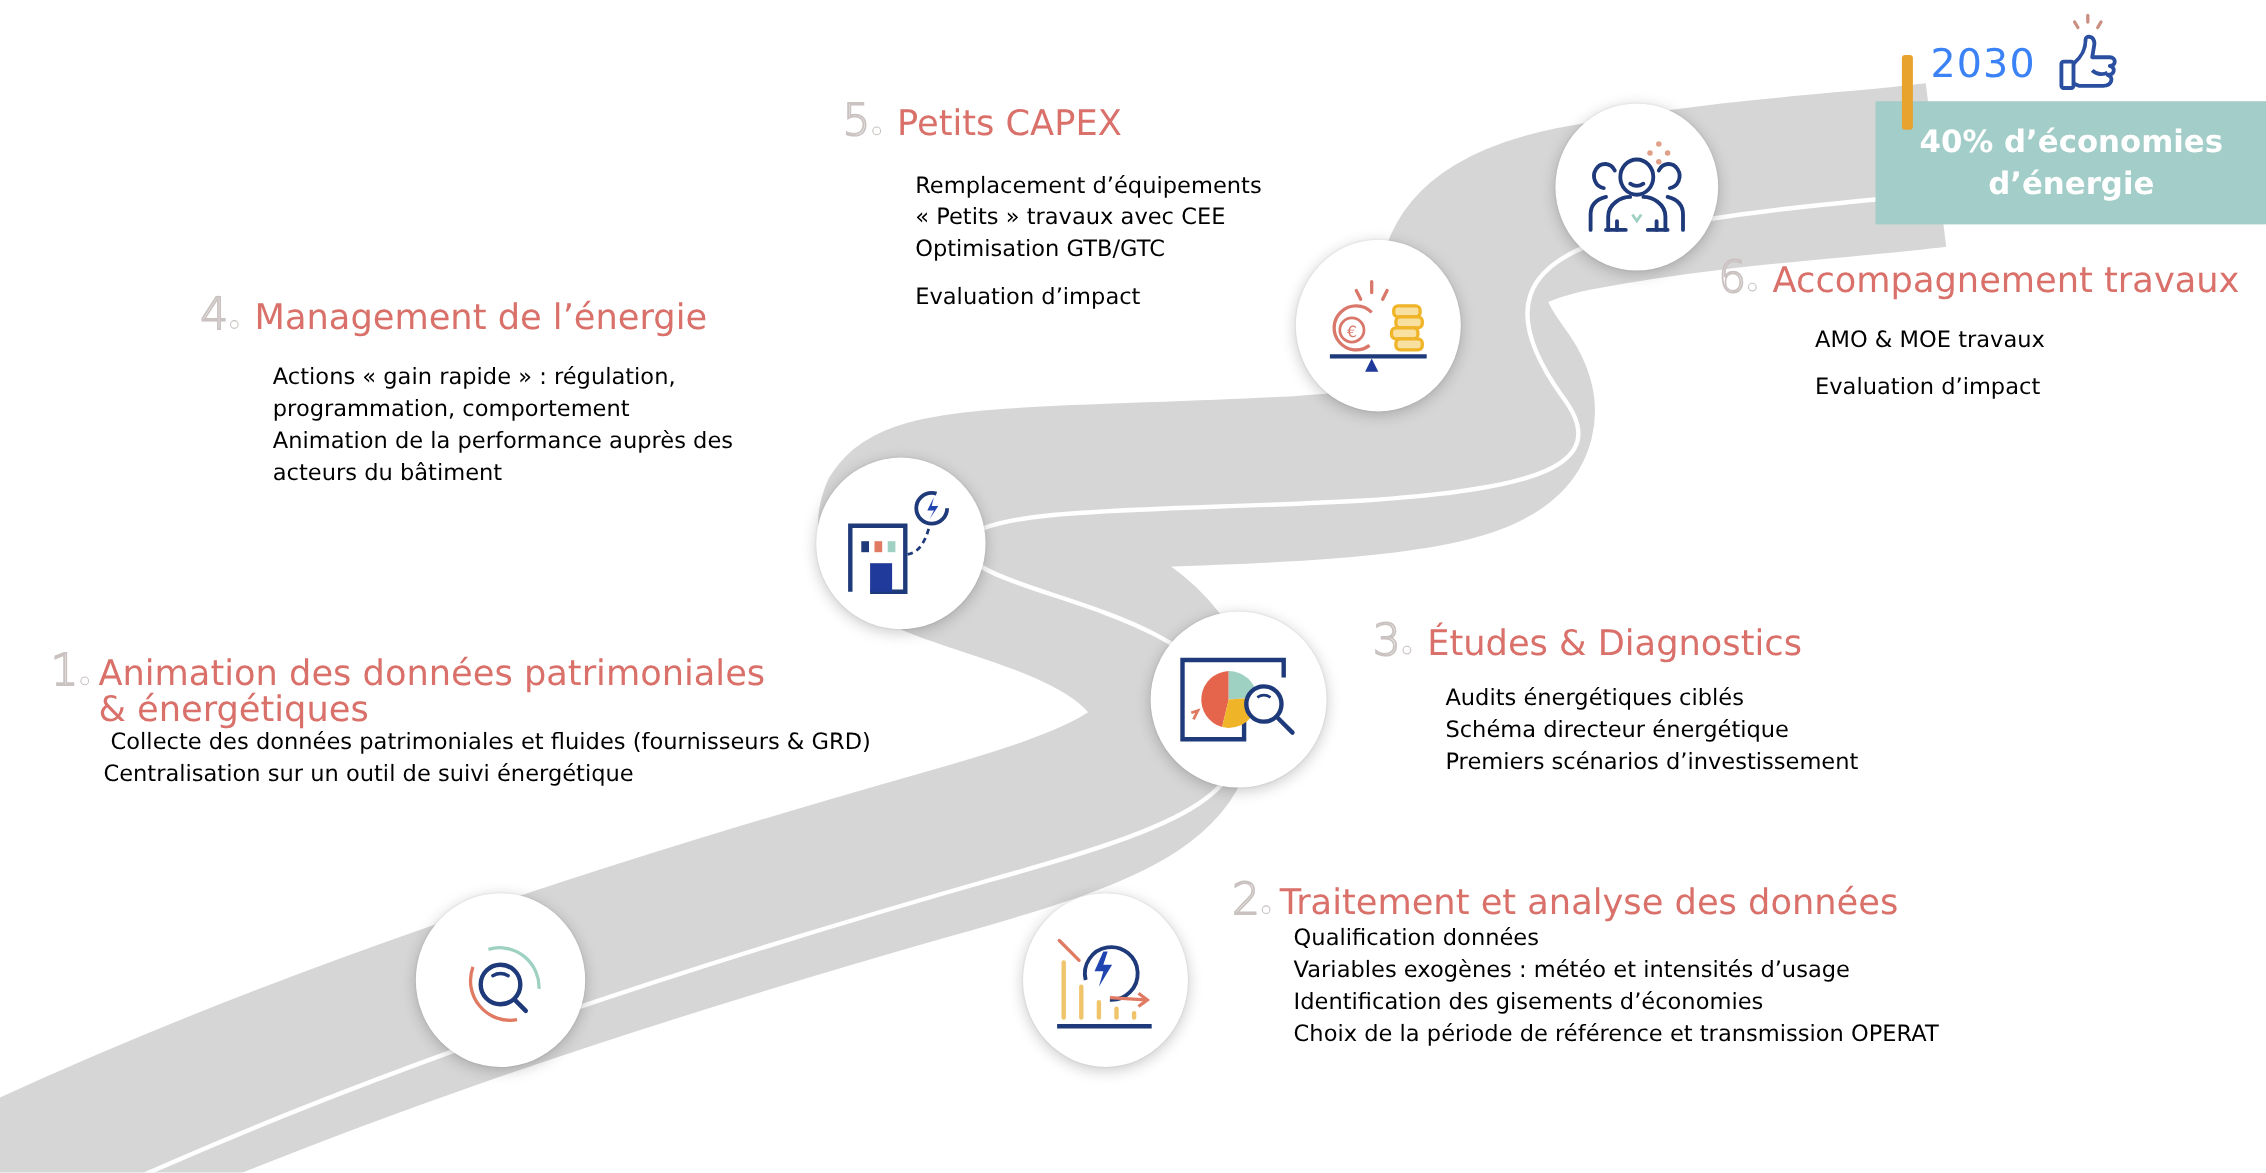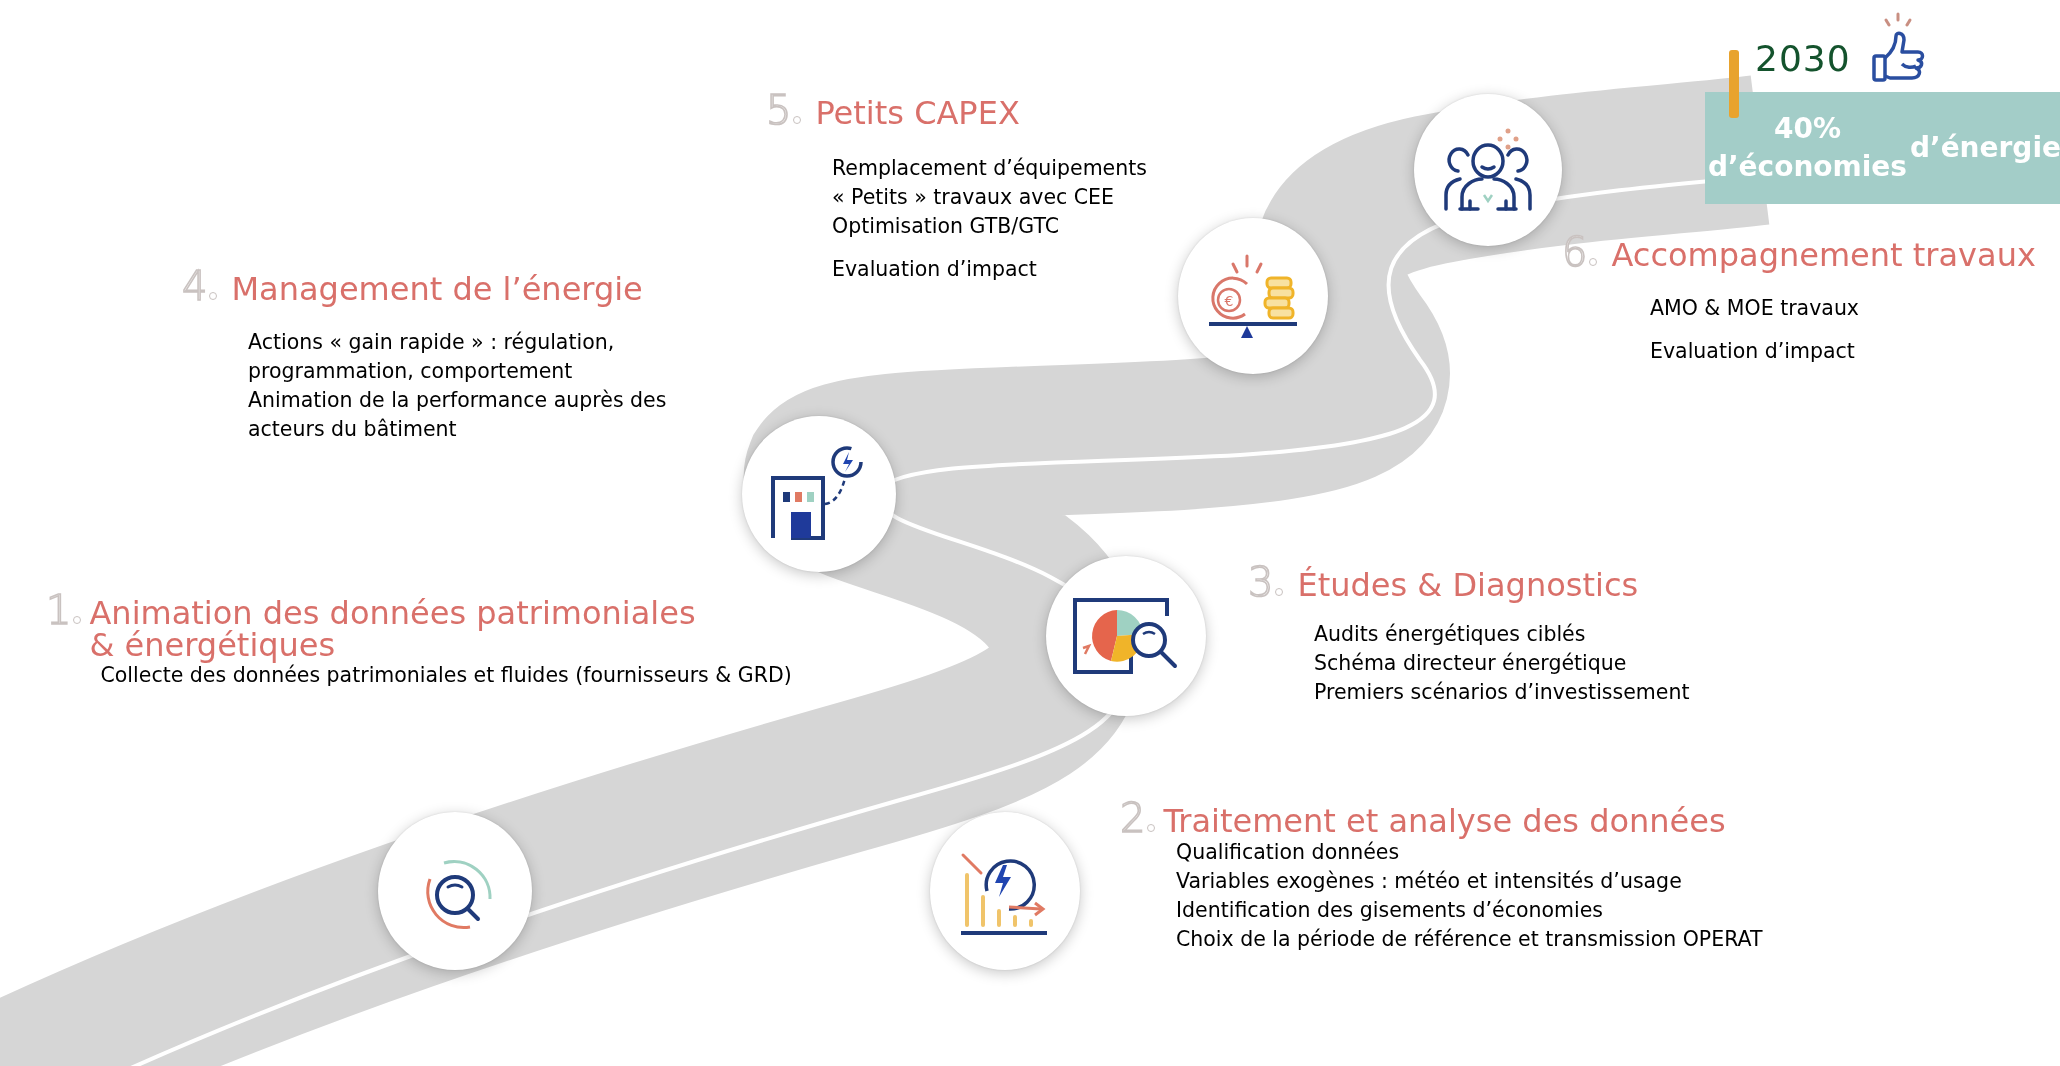--- a/index.html
+++ b/index.html
@@ -12,26 +12,26 @@
               color: #fff; -webkit-text-stroke: 1.6px #c9c2c0; letter-spacing: -1px; line-height: 1; }
   .step-dot { display: inline-block; width: 6px; height: 6px; border: 1.5px solid #c9c2c0;
               border-radius: 50%; margin: 0 14px 0 3px; }
   .step-title { font-size: 32px; color: #d9706a; line-height: 32px; font-weight: normal; }
   .step-lines { margin-top: 0; }
   .step-line { font-size: 20.5px; color: #000000; line-height: 29px; white-space: nowrap; }
   .gap { margin-top: 14px; }
   .node { position: absolute; border-radius: 50%; background: #fff;
           box-shadow: 0 3px 14px rgba(0,0,0,0.22), 0 0 2px rgba(0,0,0,0.12);
           display: flex; align-items: center; justify-content: center; }
-  .goal-year { position: absolute; left: 1755px; top: 38px; font-size: 36px; color: #14532d;
+  .goal-year { position: absolute; left: 1755px; top: 38px; font-size: 36px; color: #3b82f6;
                letter-spacing: 1px; }
   .goal-bar { position: absolute; left: 1729px; top: 50px; width: 10px; height: 68px;
               background: #e8a32e; border-radius: 3px; z-index: 3; }
   .goal-box { position: absolute; left: 1705px; top: 92px; width: 356px; height: 112px;
-              background: #a3cdc8; display: flex; flex-direction: row; align-items: center;
+              background: #a3cdc8; display: flex; flex-direction: column; align-items: center;
               justify-content: center; }
   .goal-text { color: #fff; font-size: 28px; font-weight: bold; line-height: 38px; text-align: center; }
 </style>
 </head>
 <body>
 
 <svg class="road" width="2060" height="1066" viewBox="0 0 2060 1066">
   <path d="M -20 1090 C 250 960, 560 860, 840 780 C 1020 730, 1090 700, 1060 620 C 1010 520, 800 520, 820 470 C 840 440, 1000 445, 1180 435 C 1330 425, 1410 405, 1360 340 C 1310 270, 1310 215, 1430 190 C 1560 165, 1680 160, 1760 150" fill="none" stroke="#d6d6d6" stroke-width="150" stroke-linecap="butt"></path>
   <path d="M -20 1090 C 250 960, 560 860, 840 780 C 1020 730, 1090 700, 1060 620 C 1010 520, 800 520, 820 470 C 840 440, 1000 445, 1180 435 C 1330 425, 1410 405, 1360 340 C 1310 270, 1310 215, 1430 190 C 1560 165, 1680 160, 1760 150" fill="none" stroke="#ffffff" stroke-width="4" stroke-linecap="butt" transform="translate(60,20)"></path>
 </svg>
@@ -159,20 +159,21 @@
   <div class="step-head">
     <span class="step-num">1</span>
     <span class="step-dot" style="margin-right:8px"></span>
     <div>
       <div class="step-title">Animation des données patrimoniales</div>
       <div class="step-title">&amp; énergétiques</div>
     </div>
   </div>
   <div class="step-lines" style="margin-left:48px;">
     <div class="step-line" style="white-space:pre"> Collecte des données patrimoniales et fluides (fournisseurs &amp; GRD)</div>
+    <div class="step-line">Centralisation sur un outil de suivi énergétique</div>
   </div>
 </div>
 
 <div class="step" style="left:1120px;top:798px;">
   <div class="step-head">
     <span class="step-num">2</span>
     <span class="step-dot" style="margin-right:8px"></span>
     <span class="step-title">Traitement et analyse des données</span>
   </div>
   <div class="step-lines" style="margin-left:56px;">

